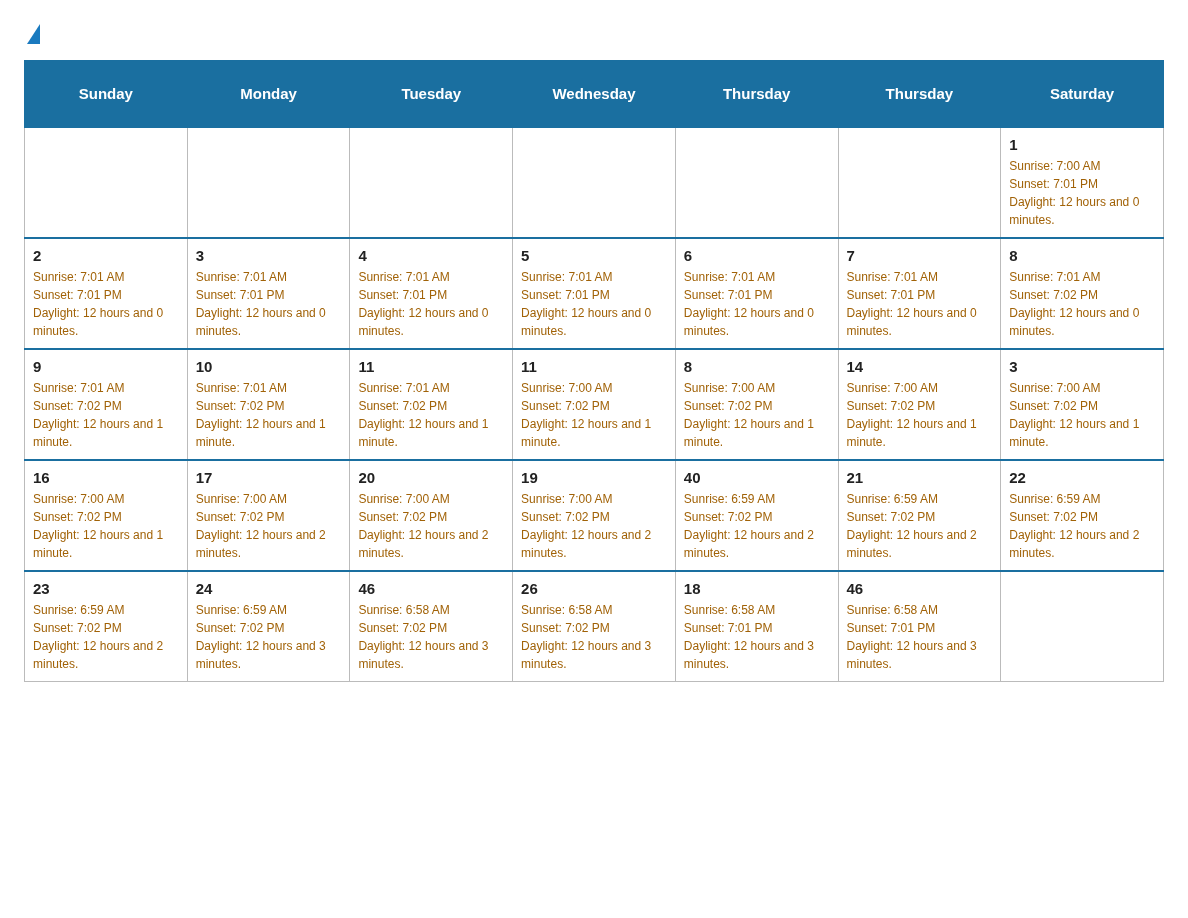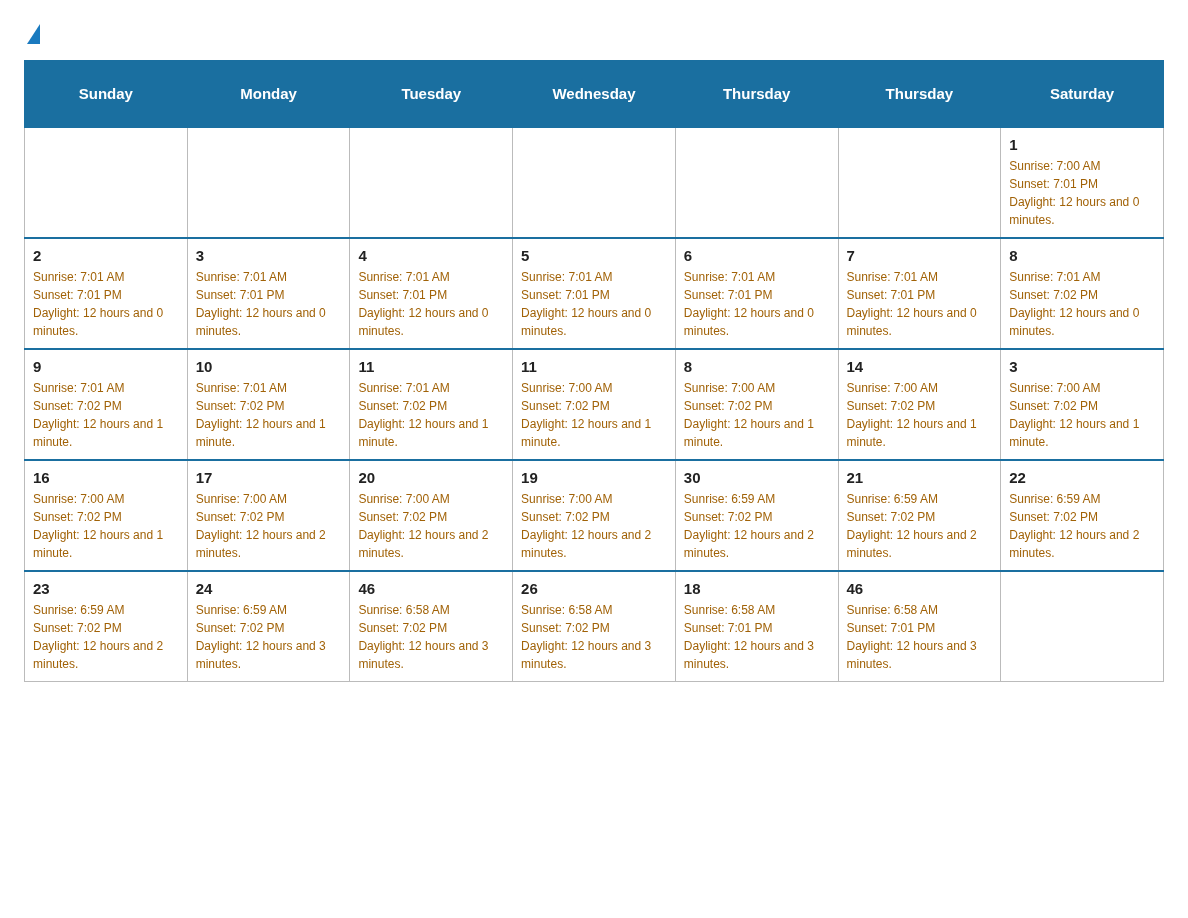--- a/index.html
+++ b/index.html
@@ -242,21 +242,21 @@
 Sunset: 7:02 PM
 Daylight: 12 hours and 2 minutes.</div>
         </td>
         <td>
           <span class="day-number">19</span>
           <div class="day-info" style="white-space: pre-line;">Sunrise: 7:00 AM
 Sunset: 7:02 PM
 Daylight: 12 hours and 2 minutes.</div>
         </td>
         <td>
-          <span class="day-number">30</span>
+          <span class="day-number">40</span>
           <div class="day-info" style="white-space: pre-line;">Sunrise: 6:59 AM
 Sunset: 7:02 PM
 Daylight: 12 hours and 2 minutes.</div>
         </td>
         <td>
           <span class="day-number">21</span>
           <div class="day-info" style="white-space: pre-line;">Sunrise: 6:59 AM
 Sunset: 7:02 PM
 Daylight: 12 hours and 2 minutes.</div>
         </td>

